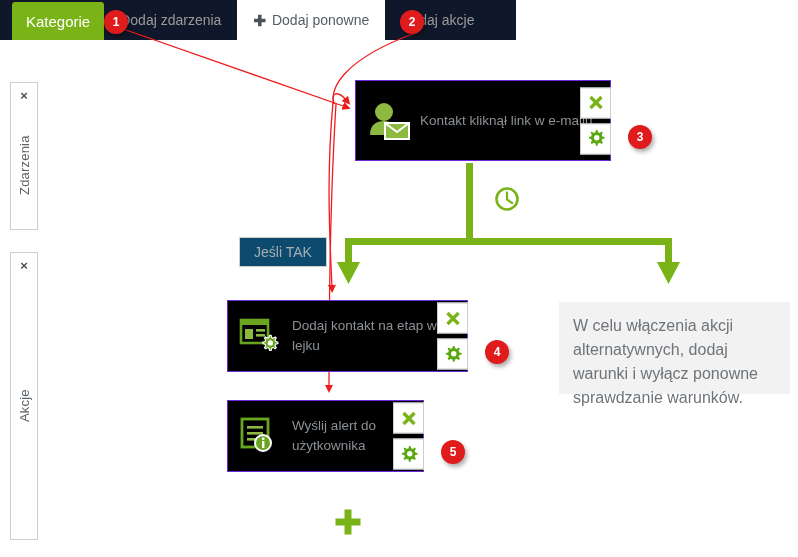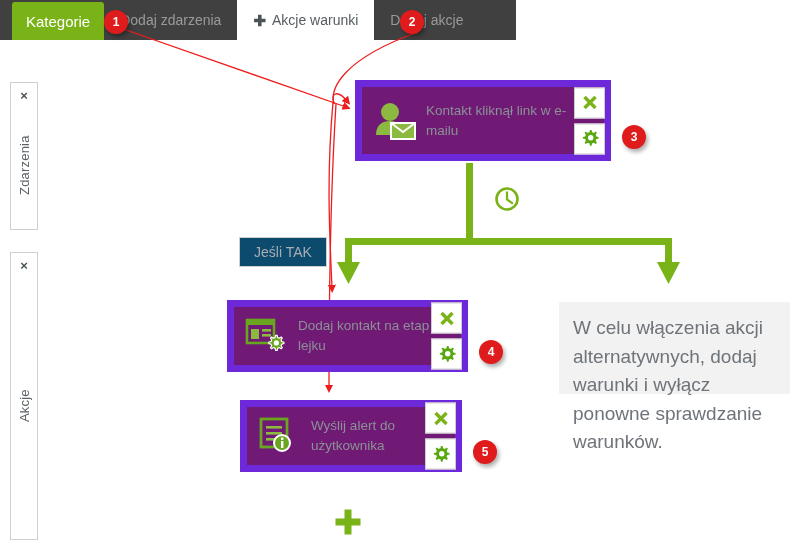--- a/index.html
+++ b/index.html
@@ -13,21 +13,21 @@
     overflow: hidden;
     font-family: "Liberation Sans", sans-serif;
     -webkit-font-smoothing: antialiased;
   }
   #stage { position: absolute; inset: 0; }
 
   
   .tabbar {
     position: absolute; left: 0; top: 0;
     width: 516px; height: 40px;
-    background: #404040;
+    background: #0f172a;
     display: flex;
     align-items: stretch;
   }
   .tab {
     display: flex; align-items: center; justify-content: center;
     padding: 0 16px;
     font-size: 14px;
     color: #9a9a9a;
     height: 40px;
     white-space: nowrap;
@@ -91,22 +91,22 @@
   
   #connectors {
     position: absolute; left: 0; top: 0;
     width: 798px; height: 557px;
     pointer-events: none;
   }
 
   
   .card {
     position: absolute;
-    background: #701a75;
-    border: 7px solid #6d28d9;
+    background: #000000;
+    border: 1px solid #6d28d9;
     display: flex;
     align-items: center;
   }
   .card .card-icon {
     width: 64px;
     display: flex; align-items: center; justify-content: center;
     flex: 0 0 64px;
   }
   .card .card-text {
     font-size: 13.5px;
@@ -139,21 +139,21 @@
     color: #ffffff;
     font-size: 12px;
     font-weight: bold;
     display: flex; align-items: center; justify-content: center;
     box-shadow: 2px 3px 4px rgba(0,0,0,0.33);
     z-index: 40;
   }
 
   #card-event { left: 355px; top: 80px; width: 256px; height: 81px; }
   #card-action1 { left: 227px; top: 300px; width: 241px; height: 72px; }
-  #card-action2 { left: 240px; top: 400px; width: 222px; height: 72px; align-items: center; }
+  #card-action2 { left: 227px; top: 400px; width: 197px; height: 72px; align-items: center; }
 
   
   .branch-label {
     position: absolute;
     border: 1px solid #cfcfcf;
     background: #0c4a6e;
     font-size: 14px;
     color: #a8aeb2;
     padding: 6px 14px;
     white-space: nowrap;
@@ -161,21 +161,21 @@
   #label-tak { left: 239px; top: 237px; }
   #label-nie { left: 695px; top: 233px; }
 
   
   #infobox {
     position: absolute;
     left: 559px; top: 302px;
     width: 231px; height: 92px;
     background: #f2f2f2;
     color: #6e7479;
-    font-size: 19px;
+    font-size: 16px;
     line-height: 1.5;
     padding: 12px 14px;
   }
 
   
   #add-plus {
     position: absolute;
     left: 334px; top: 508px;
     cursor: pointer;
   }
@@ -191,21 +191,21 @@
 
   <div class="tabbar">
     <div class="tab cat">
       <span>Kategorie</span>
     </div>
     <div class="tab">
       <span>Dodaj zdarzenia</span>
     </div>
     <div class="tab active">
       <span class="plus-glyph">✚</span>
-      <span>Akcje warunki</span>
+      <span>Dodaj ponowne</span>
     </div>
     <div class="tab">
       <span>Dodaj akcje</span>
     </div>
   </div>
 
   <div class="vpanel" id="panel-zdarzenia">
     <div class="vclose">×</div>
     <div class="vlabel">Zdarzenia</div>
   </div>

